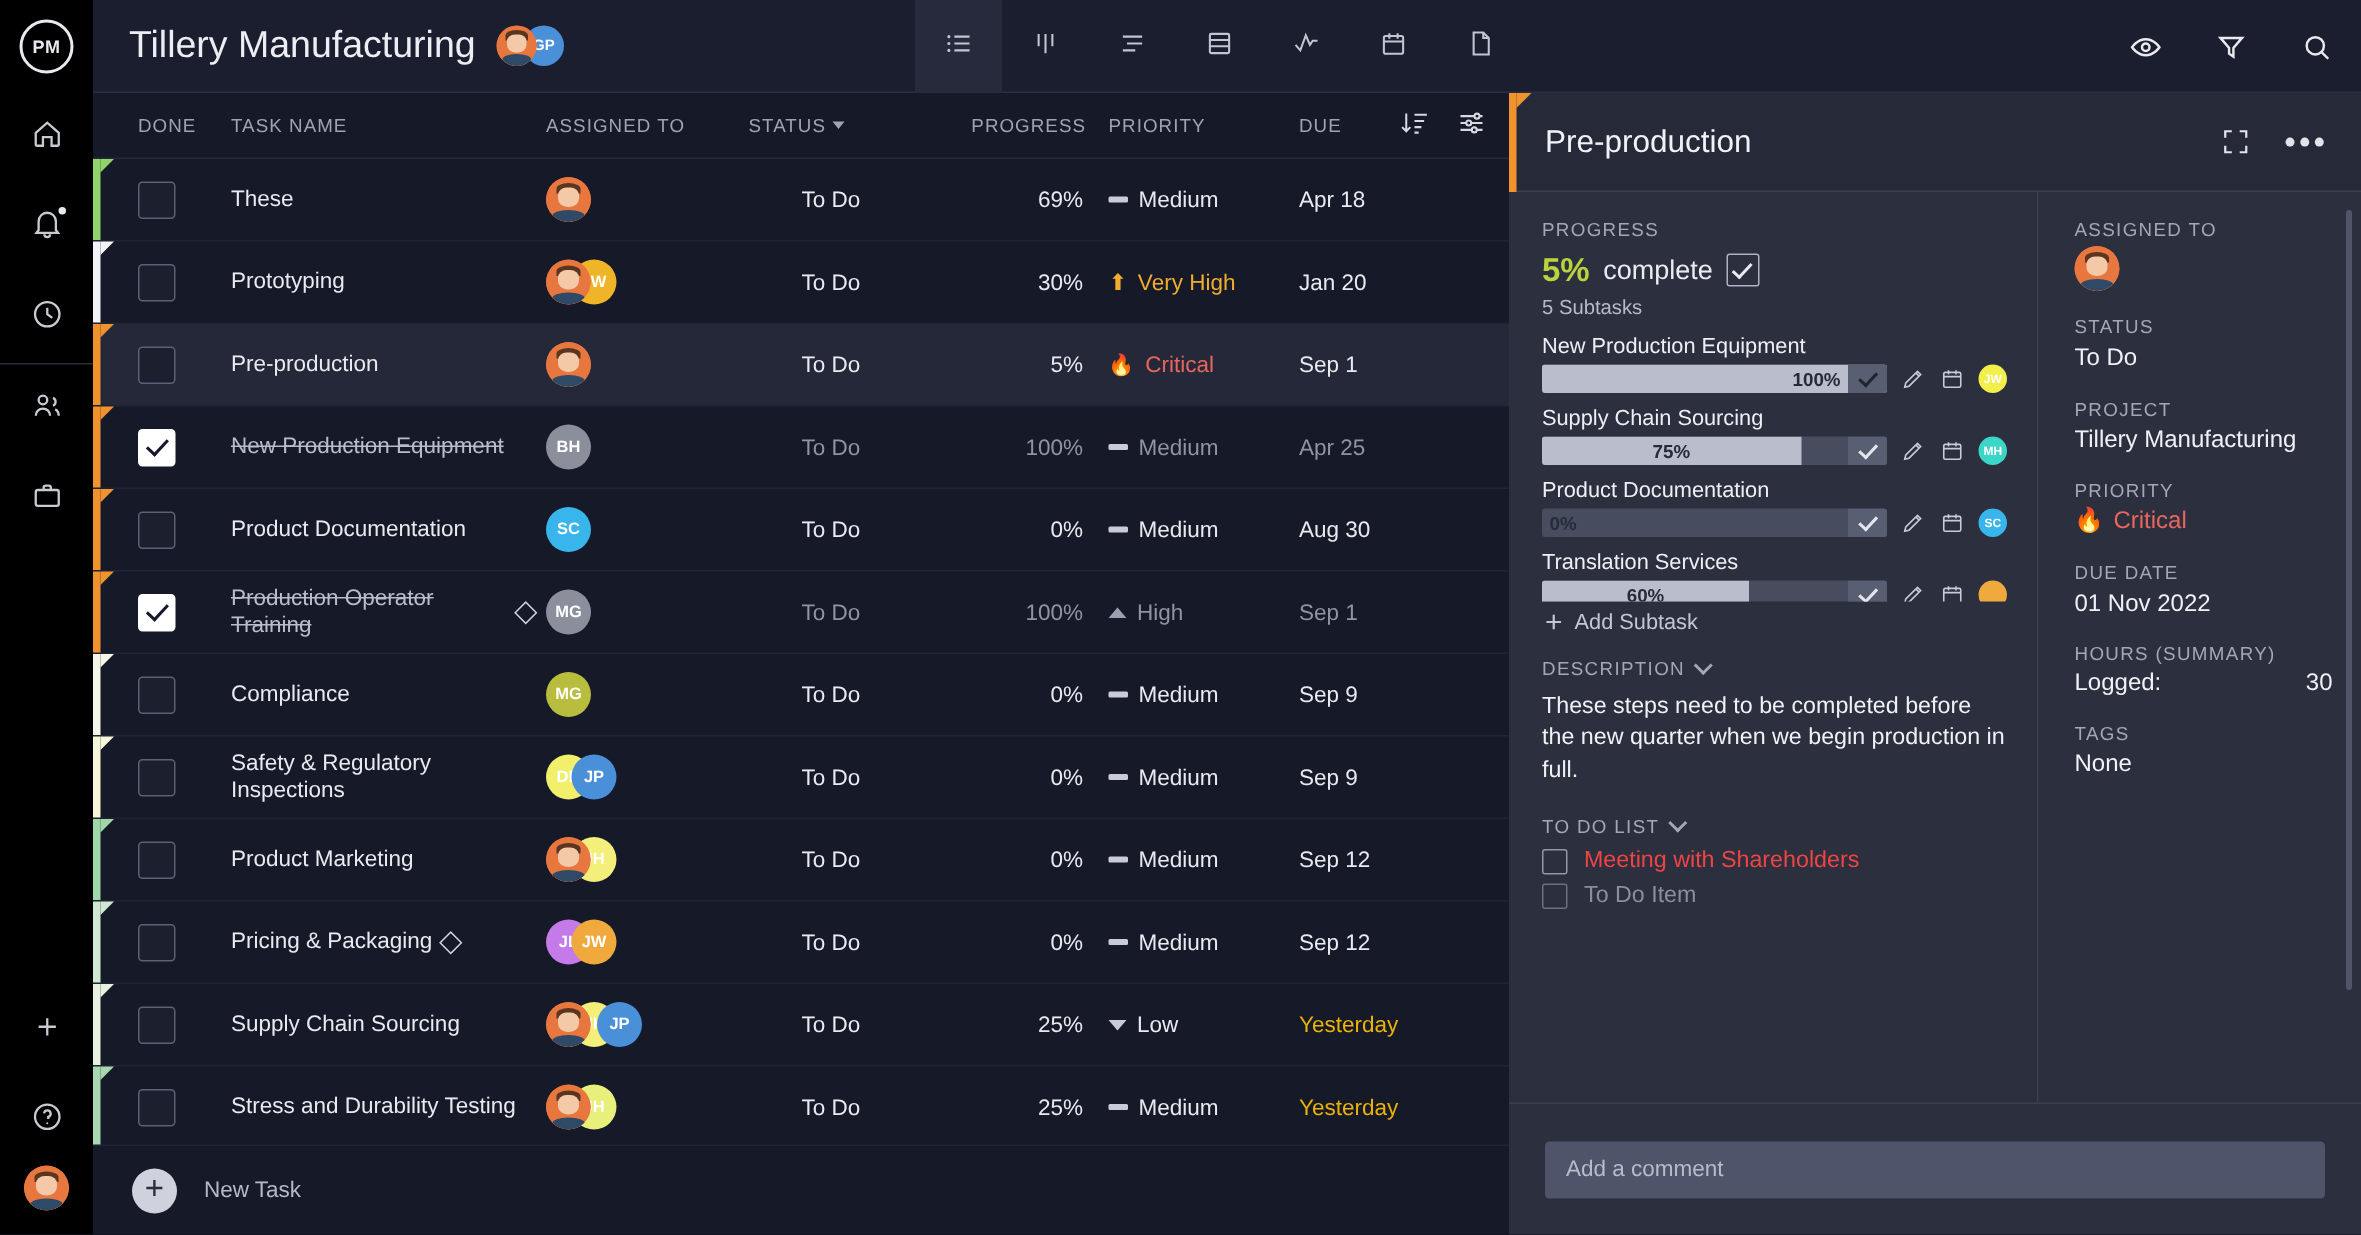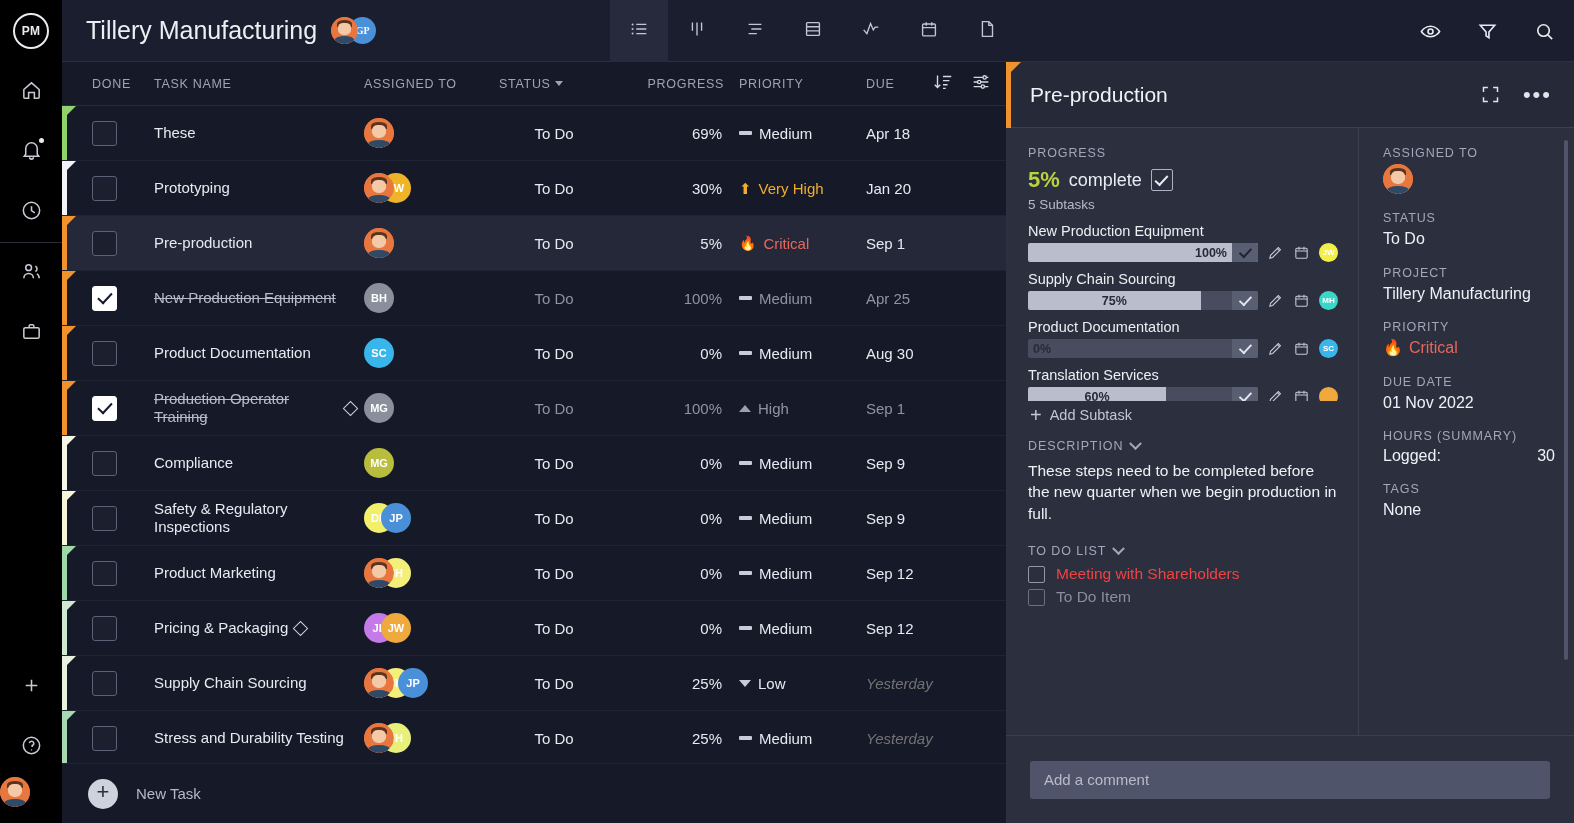--- a/index.html
+++ b/index.html
@@ -7,21 +7,21 @@
     width: 1574px; height: 823px;
     background: #11131f;
     font-family: "Liberation Sans", sans-serif;
     overflow: hidden;
   }
   .app { position: relative; width: 1574px; height: 823px; display: flex; background: #161927; }
 
   
   .rail {
     width: 62px; flex: 0 0 62px; background: #000000;
-    display: flex; flex-direction: column; align-items: flex-start;
+    display: flex; flex-direction: column; align-items: center;
   }
   .rail-logo {
     height: 62px; width: 62px; display: flex; align-items: center; justify-content: center;
   }
   .logo-circle {
     width: 36px; height: 36px; border-radius: 50%; border: 2px solid #e9eaf0;
     display: flex; align-items: center; justify-content: center;
     font-size: 12px; font-weight: bold; color: #e9eaf0; letter-spacing: .3px;
   }
   .rail-group { display: flex; flex-direction: column; align-items: center; width: 100%; }
@@ -44,21 +44,21 @@
 
   
   .topbar {
     height: 62px; flex: 0 0 62px; background: #1b1e2e;
     display: flex; align-items: center; position: relative;
     border-bottom: 1px solid #2b2e3e;
   }
   .proj-title {
     font-size: 25px; color: #edeef3; margin-left: 24px; font-weight: normal; white-space: nowrap;
   }
-  .title-avatars { display: flex; margin-left: 14px; align-items: center; font-family: Liberation Serif, serif; }
+  .title-avatars { display: flex; margin-left: 14px; align-items: center; }
   .av { width: 27px; height: 27px; border-radius: 50%; display: flex; align-items: center;
         justify-content: center; font-size: 10px; font-weight: bold; color: #fff; overflow: hidden; }
   .av + .av { margin-left: -9px; }
   .av.photo { background: #e8763f; font-size: 16px; }
 
   .viewtabs { position: absolute; left: 548px; top: 0; height: 62px; display: flex; }
   .viewtab {
     width: 58px; height: 62px; display: flex; align-items: center; justify-content: center; cursor: pointer;
   }
   .viewtab.active { background: #262a3c; }
@@ -125,21 +125,21 @@
   .stack .av + .av { margin-left: -13px; }
   .c-status { width: 110px; text-align: center; }
   .c-progress { width: 115px; text-align: right; padding-right: 2px; }
   .c-priority { width: 125px; padding-left: 15px; display: flex; align-items: center; gap: 7px; }
   .c-due { width: 100px; padding-left: 17px; }
   .pr-icon { font-size: 14px; line-height: 1; display: inline-block; }
   .bar-icon { display: inline-block; width: 13px; height: 4px; background: #c9ccd8; border-radius: 1px; }
   .tri-up { width:0;height:0;border-left:6px solid transparent;border-right:6px solid transparent;border-bottom:7px solid #9aa0b2; }
   .tri-down { width:0;height:0;border-left:6px solid transparent;border-right:6px solid transparent;border-top:7px solid #c9ccd8; }
   .arrow-up { color: #f0ad2e; font-size: 15px; line-height: 1; }
-  .overdue { color: #737373; font-style: italic; }
+  .overdue { color: #eab308; }
 
   .newtask {
     height: 60px; flex: 0 0 60px; display: flex; align-items: center; padding-left: 26px; gap: 18px;
     color: #b6b9c6; font-size: 15px; cursor: pointer; border-top: 1px solid #202432;
   }
   .plus-circle {
     width: 30px; height: 30px; border-radius: 50%; background: #cfd2dd; color: #2a2e3e;
     display: flex; align-items: center; justify-content: center; font-size: 22px; line-height: 0; padding-bottom: 3px;
   }
 

